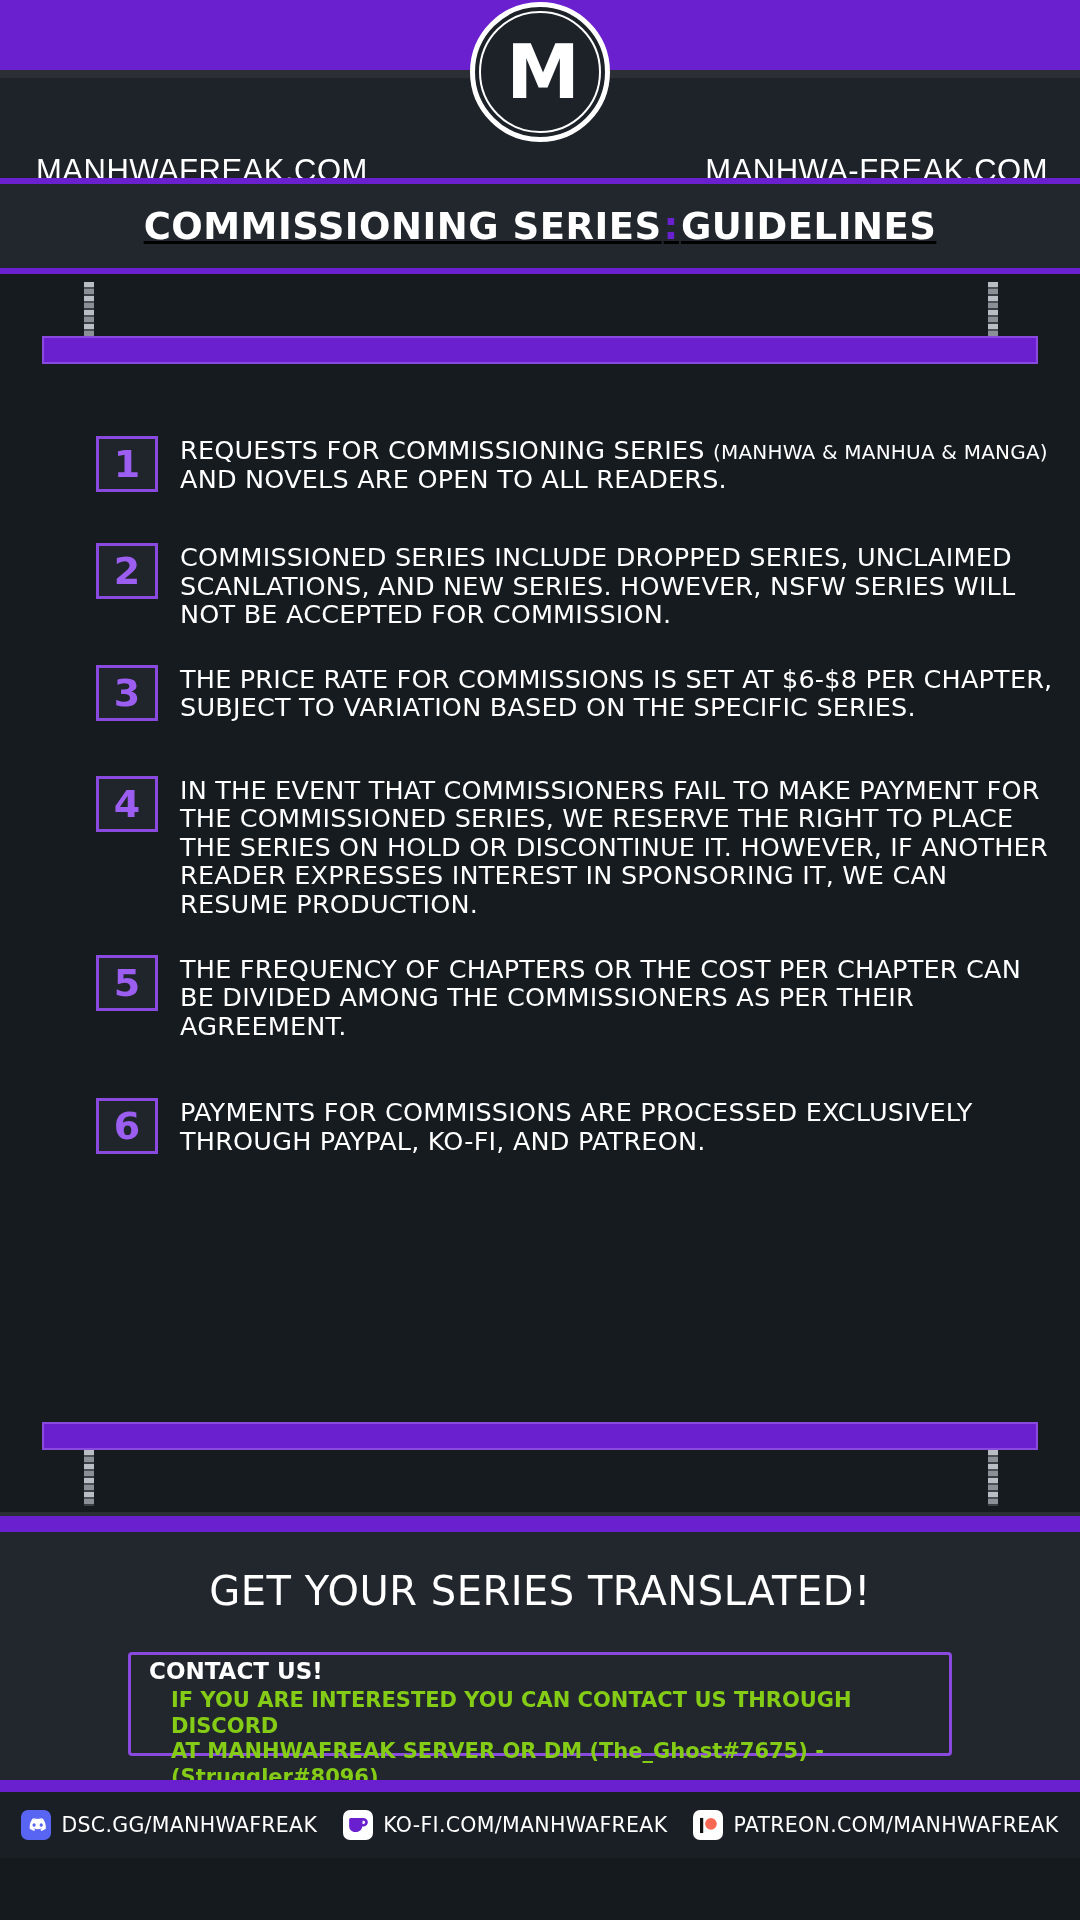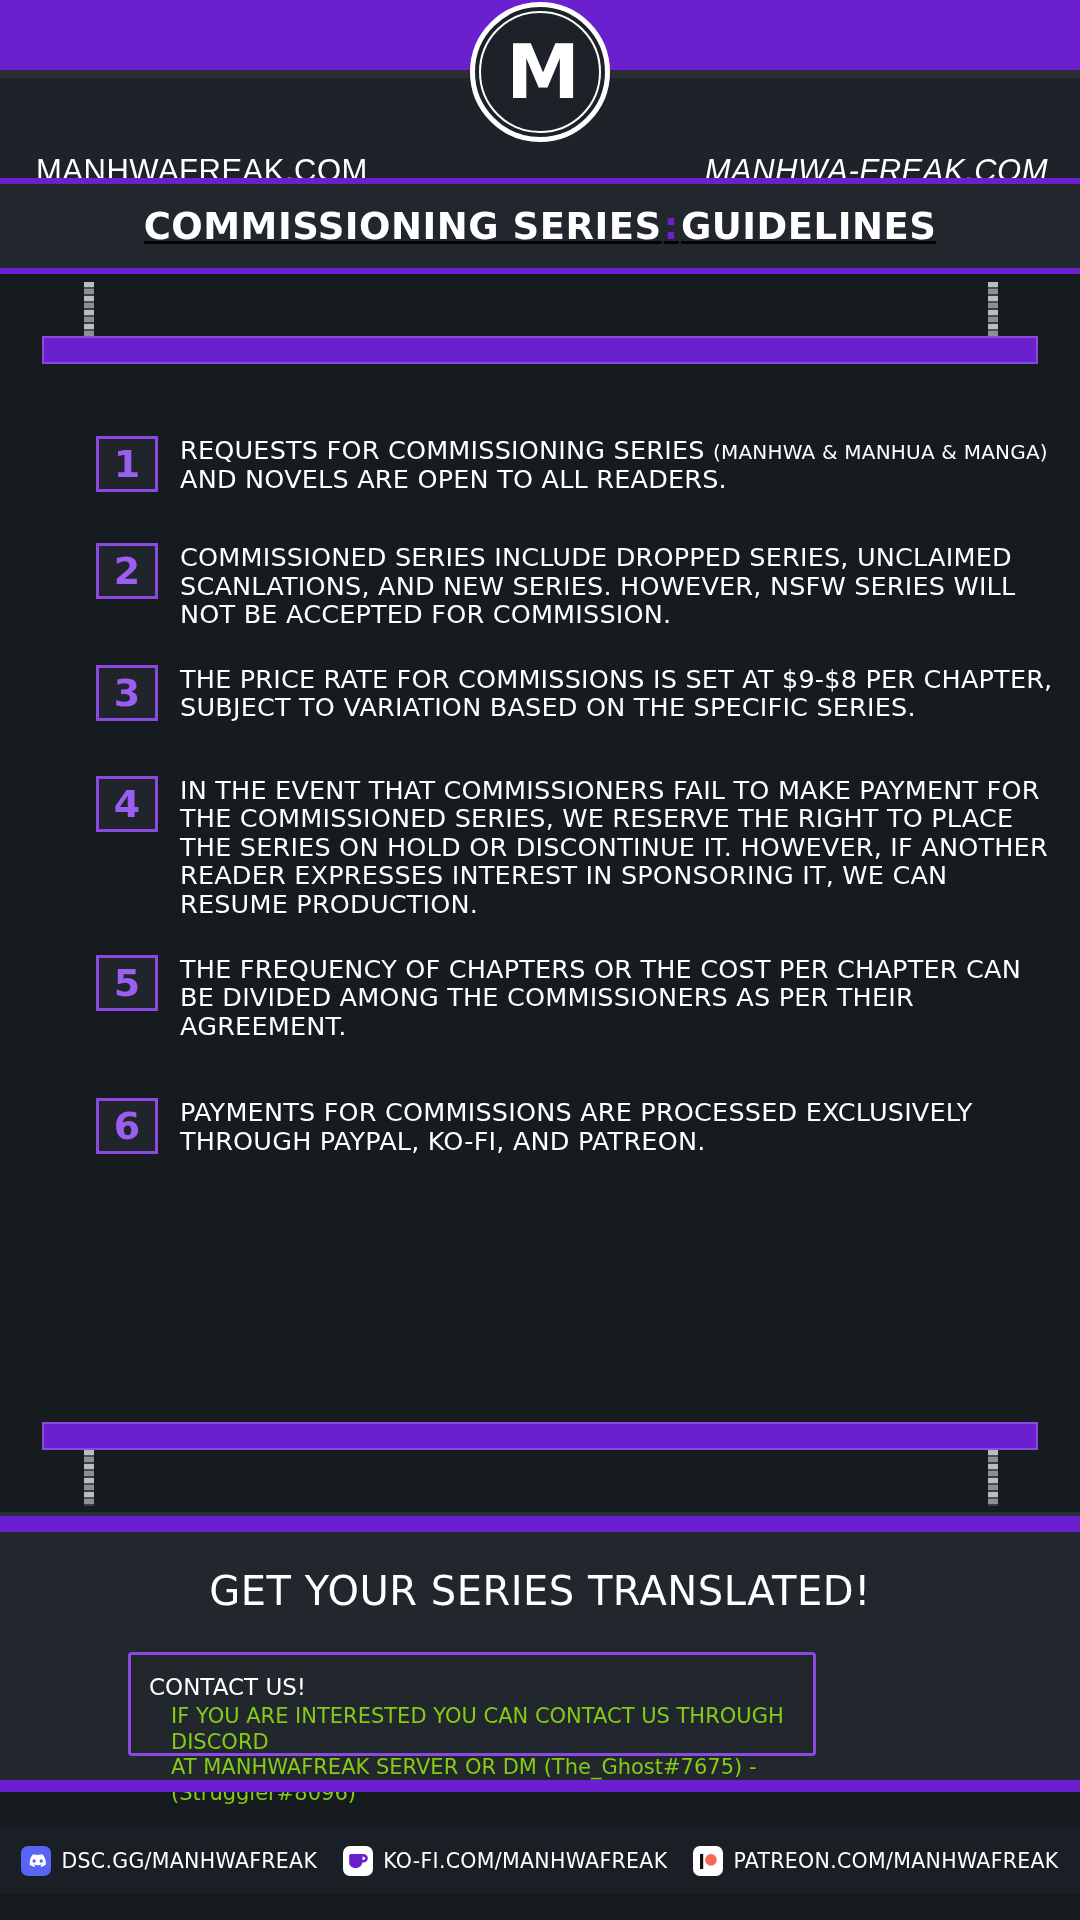--- a/index.html
+++ b/index.html
@@ -49,21 +49,21 @@
     font-weight: 400;
     white-space: nowrap;
     margin-top: 45px;
   }
   .site-left {
     position: absolute;
     left: 36px; top: 30px;
   }
   .site-right {
     position: absolute;
-    right: 32px; top: 30px; font-style: italic;
+    right: 32px; top: 30px;
   }
 
   .underline-left {
     position: absolute;
     left: 0; top: 178px;
     width: 480px; height: 12px;
     background: #6a20cf;
   }
   .underline-right {
     position: absolute;
@@ -231,26 +231,27 @@
     text-align: center;
     color: #ffffff;
     font-size: 40px;
     font-weight: 400;
     font-family: "DejaVu Sans", sans-serif;
     letter-spacing: 0.5px;
   }
   .contact-box {
     position: absolute;
     left: 128px; top: 120px;
-    width: 688px;
+    width: 824px;
     height: 104px;
     border: 3px solid #8a4ae0;
     border-radius: 4px;
     background: #22272d;
-    padding: 19px 18px;
+    padding: 3px 18px;
+    font-weight: bold;
   }
   .contact-head {
     color: #ffffff;
     font-size: 23px;
     font-family: "DejaVu Sans", sans-serif;
     margin-bottom: 4px;
   }
   .contact-line {
     color: #84cc16;
     font-size: 21px;
@@ -266,21 +267,20 @@
   }
   .footer-links {
     position: relative;
     width: 1080px;
     height: 66px;
     background: #1a1f25;
     display: flex;
     align-items: center;
     justify-content: center;
     gap: 26px;
-    margin-top: 36px;
   }
   .flink {
     display: flex;
     align-items: center;
     gap: 10px;
     color: #ffffff;
     font-size: 20.5px;
     font-family: "DejaVu Sans", sans-serif;
     letter-spacing: 0.3px;
   }
@@ -341,21 +341,21 @@
         </div>
       </div>
 
       <div class="rule" style="margin-top:48px;">
         <div class="rule-num">2</div>
         <div class="rule-text">COMMISSIONED SERIES INCLUDE DROPPED SERIES, UNCLAIMED SCANLATIONS, AND NEW SERIES. HOWEVER, NSFW SERIES WILL NOT BE ACCEPTED FOR COMMISSION.</div>
       </div>
 
       <div class="rule" style="margin-top:24px;">
         <div class="rule-num">3</div>
-        <div class="rule-text">THE PRICE RATE FOR COMMISSIONS IS SET AT $9-$8 PER CHAPTER, SUBJECT TO VARIATION BASED ON THE SPECIFIC SERIES.</div>
+        <div class="rule-text">THE PRICE RATE FOR COMMISSIONS IS SET AT $6-$8 PER CHAPTER, SUBJECT TO VARIATION BASED ON THE SPECIFIC SERIES.</div>
       </div>
 
       <div class="rule" style="margin-top:52px;">
         <div class="rule-num">4</div>
         <div class="rule-text">IN THE EVENT THAT COMMISSIONERS FAIL TO MAKE PAYMENT FOR THE COMMISSIONED SERIES, WE RESERVE THE RIGHT TO PLACE THE SERIES ON HOLD OR DISCONTINUE IT. HOWEVER, IF ANOTHER READER EXPRESSES INTEREST IN SPONSORING IT, WE CAN RESUME PRODUCTION.</div>
       </div>
 
       <div class="rule" style="margin-top:28px;">
         <div class="rule-num">5</div>
         <div class="rule-text">THE FREQUENCY OF CHAPTERS OR THE COST PER CHAPTER CAN BE DIVIDED AMONG THE COMMISSIONERS AS PER THEIR AGREEMENT.</div>

